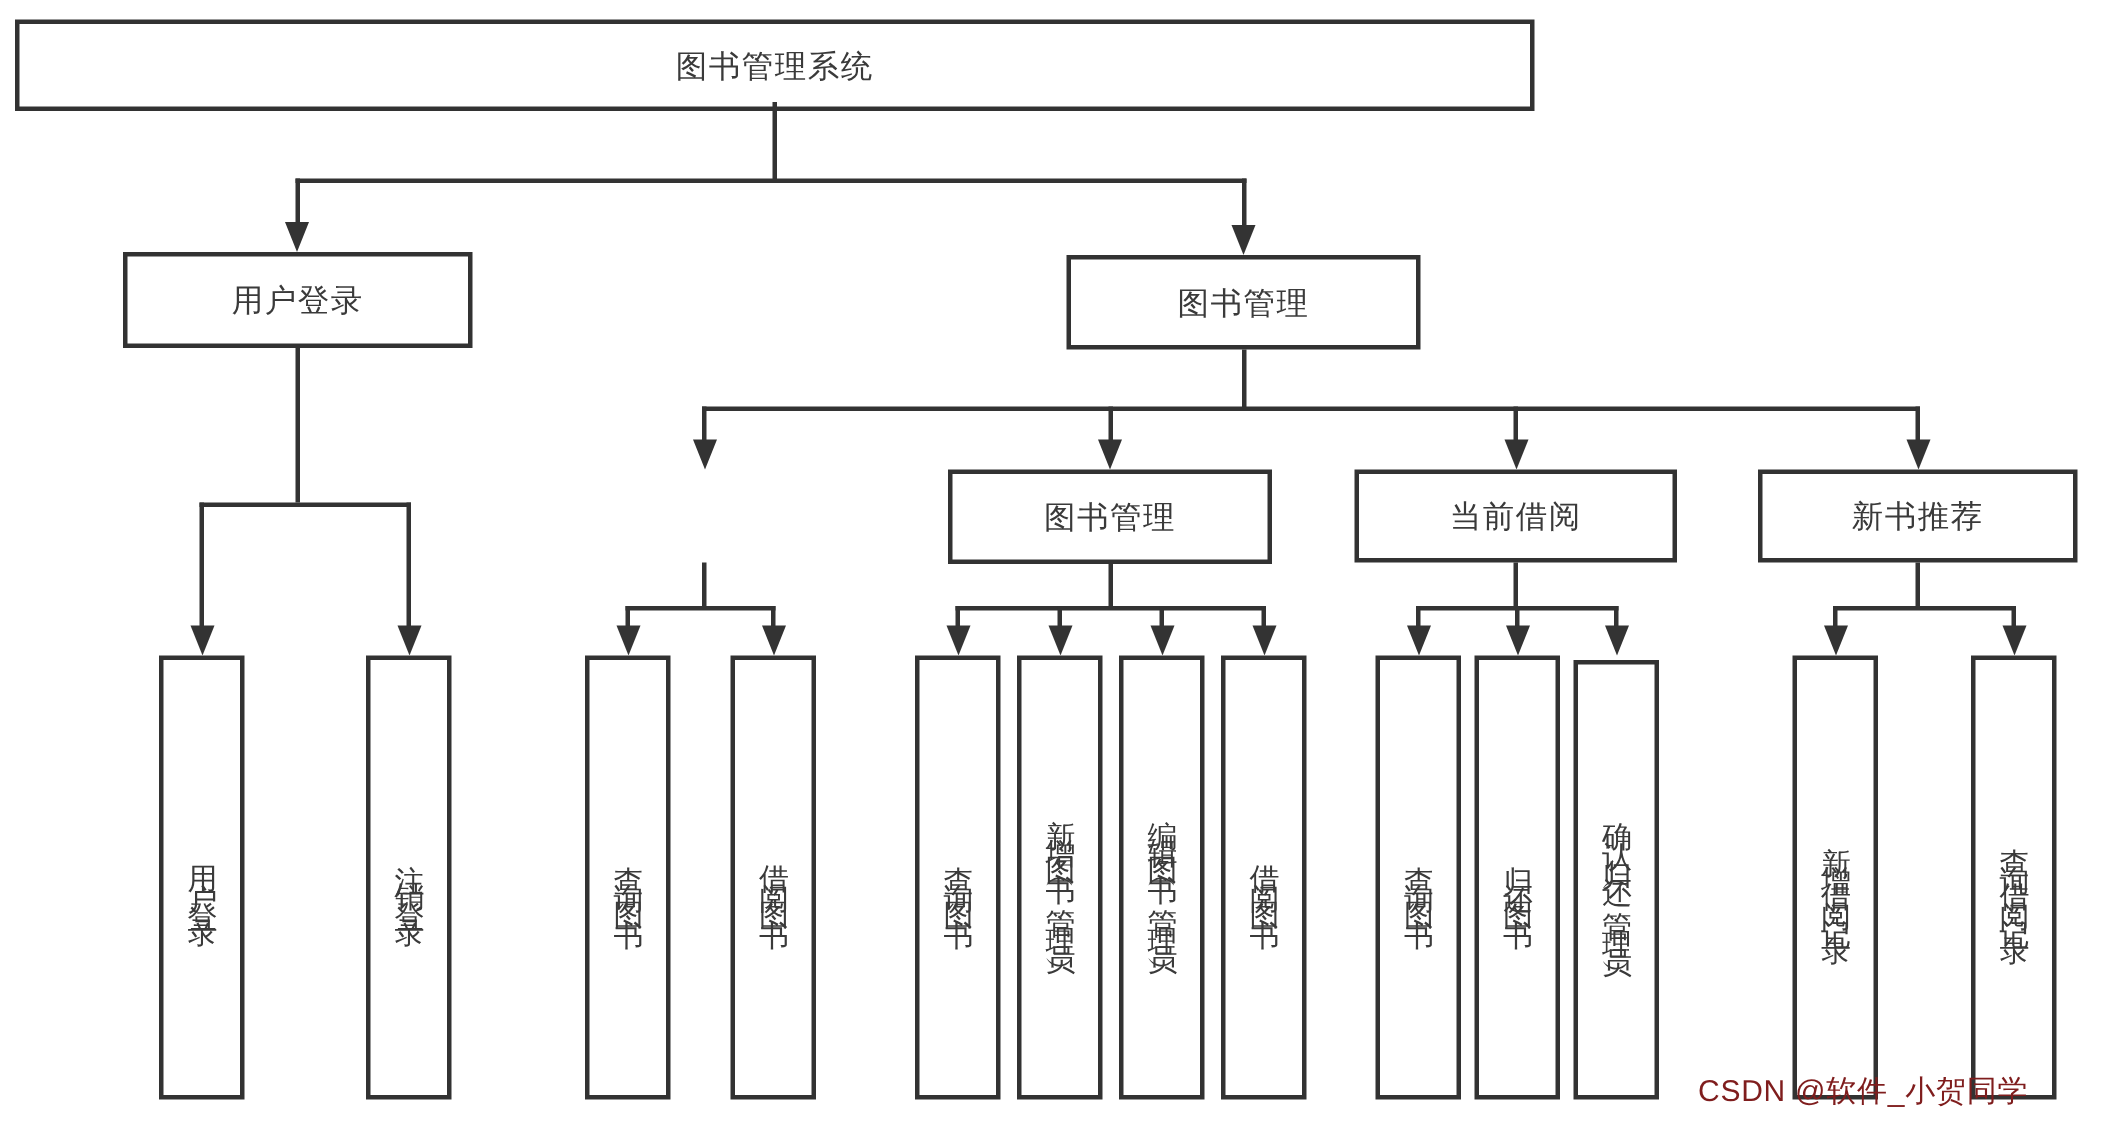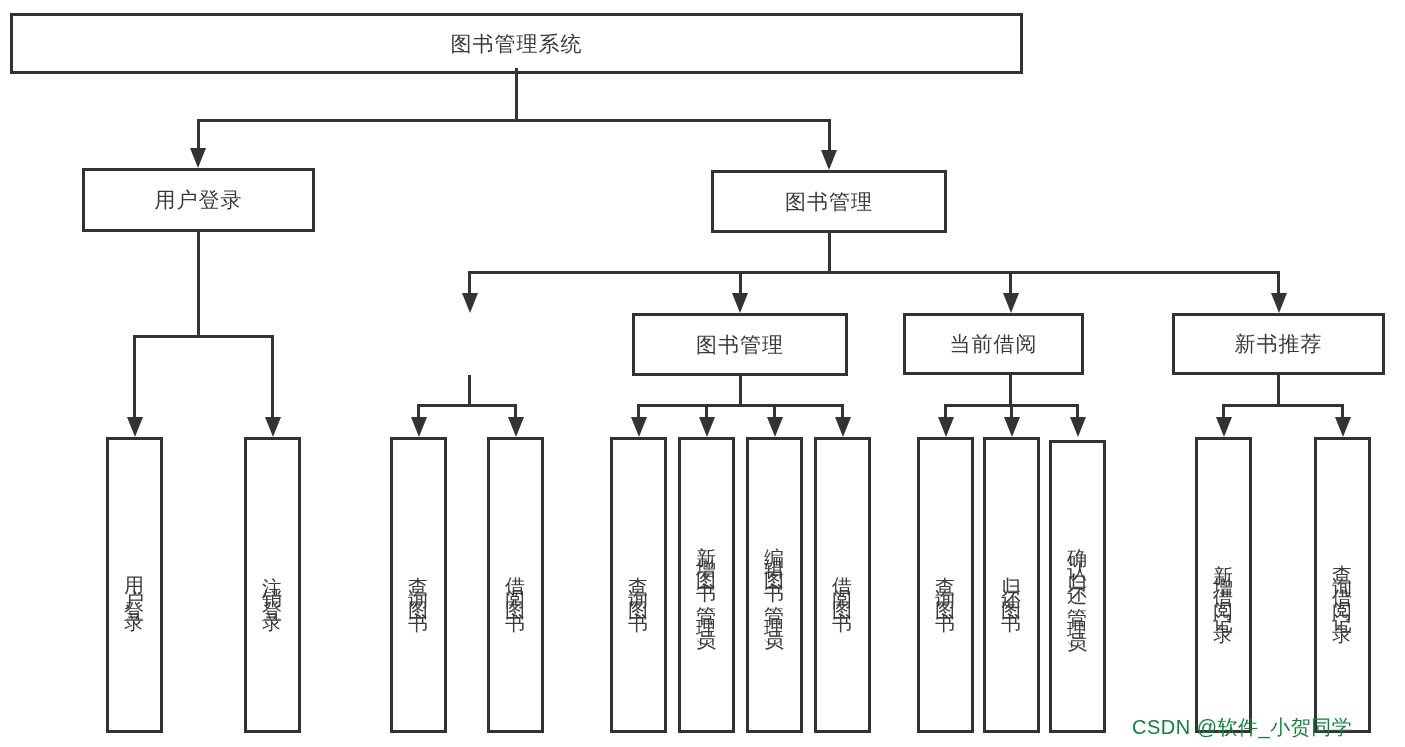--- a/index.html
+++ b/index.html
@@ -36,21 +36,21 @@
   .ar{
     position:absolute;width:0;height:0;
     border-left:8px solid transparent;
     border-right:8px solid transparent;
     border-top:20px solid #333333;
   }
   .watermark{
     position:absolute;
     left:1132px;top:714px;
     font-size:20px;
-    color:#15803d;
+    color:#7f1d1d;
     letter-spacing:0.5px;
     z-index:10;
     white-space:nowrap;
   }
 </style>
 </head>
 <body>
 
 <div id="canvas">
 
@@ -86,21 +86,21 @@
   <div class="vl" style="left:739px;top:271px;height:24px;"></div>
   <div class="ar" style="left:732px;top:293px;"></div>
   <div class="vl" style="left:1009px;top:271px;height:24px;"></div>
   <div class="ar" style="left:1003px;top:293px;"></div>
   <div class="vl" style="left:1277px;top:271px;height:24px;"></div>
   <div class="ar" style="left:1271px;top:293px;"></div>
 
   <div class="node" style="left:632px;top:313px;width:216px;height:63px;">
     <span>图书管理</span>
   </div>
-  <div class="node" style="left:903px;top:313px;width:181px;height:62px;">
+  <div class="node" style="left:903px;top:313px;width:215px;height:62px;">
     <span>当前借阅</span>
   </div>
   <div class="node" style="left:1172px;top:313px;width:213px;height:62px;">
     <span>新书推荐</span>
   </div>
 
   <div class="vl" style="left:468px;top:375px;height:31px;"></div>
   <div class="hl" style="left:417px;top:404px;width:100px;"></div>
   <div class="vl" style="left:417px;top:404px;height:15px;"></div>
   <div class="ar" style="left:411px;top:417px;"></div>

